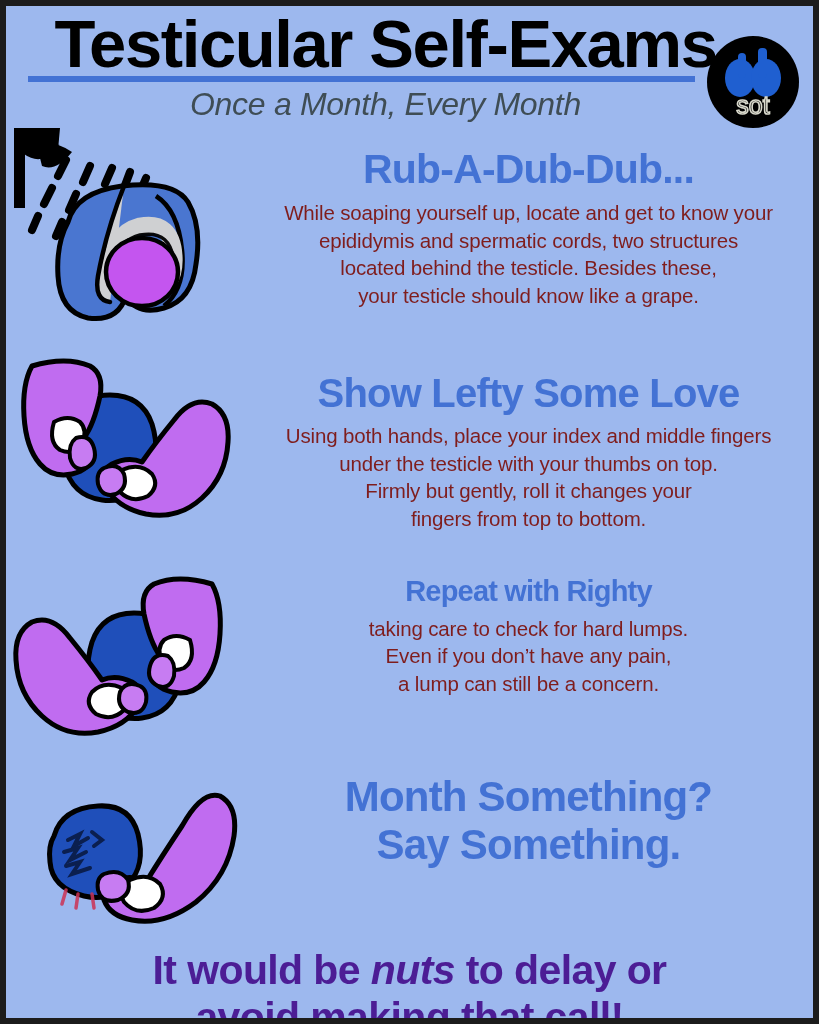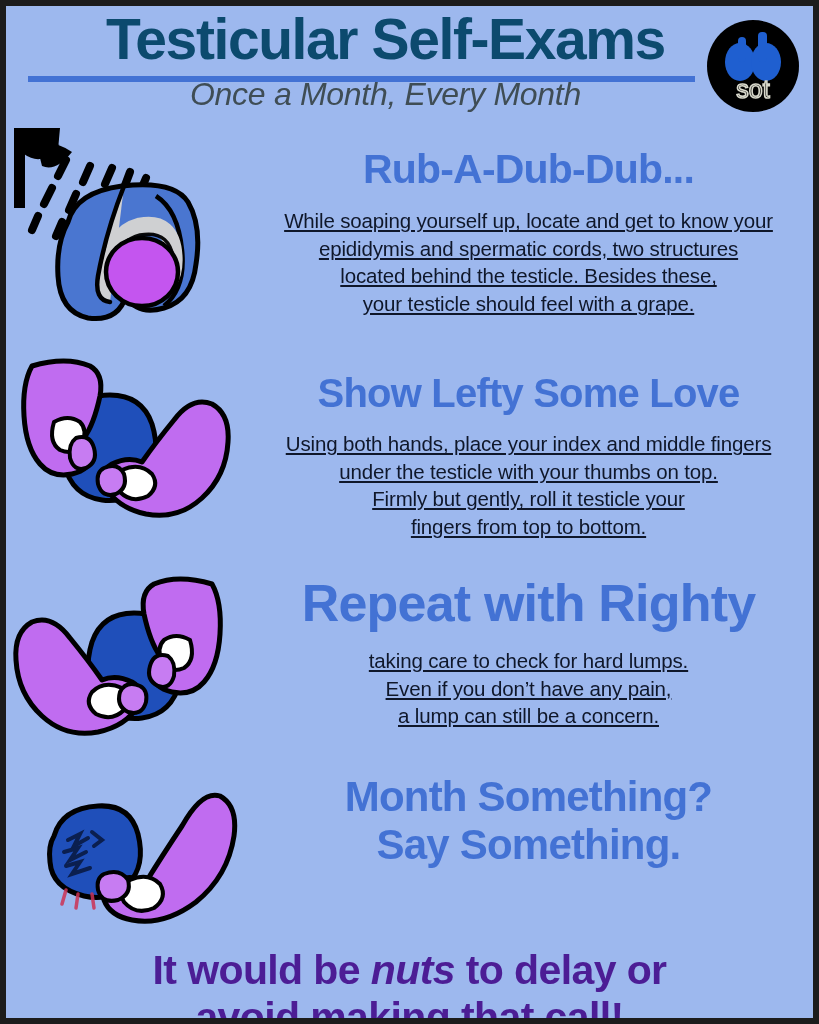--- a/index.html
+++ b/index.html
@@ -24,23 +24,23 @@
     height: 110px;
     padding-top: 4px;
   }
   .title-row {
     position: relative;
     text-align: center;
     padding: 0 8px;
   }
   .title {
     display: inline-block;
-    font-size: 57px;
+    font-size: 67px;
     font-weight: bold;
-    color: #0c4a6e;
+    color: #000000;
     letter-spacing: -1.4px;
     line-height: 1.02;
     margin: 0;
     padding: 0 2px 4px 2px;
     white-space: nowrap;
     transform: translateX(-24px);
   }
   .title-underline {
     position: absolute;
     left: 22px;
@@ -56,21 +56,21 @@
     font-weight: 300;
     color: #3f4d55;
     letter-spacing: -0.3px;
     margin-top: 4px;
     transform: translateX(-24px);
   }
 
   
   .logo {
     position: absolute;
-    top: 12px;
+    top: 28px;
     right: 12px;
     width: 96px;
     height: 96px;
   }
 
   
   .section {
     position: relative;
     display: flex;
     align-items: flex-start;
@@ -81,35 +81,34 @@
     position: relative;
     height: 100%;
   }
   .art svg { display: block; }
   .copy {
     flex: 1 1 auto;
     padding-right: 18px;
     text-align: center;
   }
   .sec-head {
-    font-size: 52px;
+    font-size: 29px;
     font-weight: bold;
     color: #4372d4;
     letter-spacing: -0.8px;
     line-height: 1.06;
     margin: 0 0 2px 0;
   }
   .sec-body {
     font-size: 20.5px;
     font-weight: 400;
-    color: #0f172a;
+    color: #7f1d1d;
     line-height: 1.34;
     letter-spacing: -0.15px;
-    margin: 16px;
-    text-decoration: underline;
+    margin: 8px;
   }
   .sec-body div { white-space: nowrap; }
 
   
   #sec1 { height: 200px; margin-top: 24px; }
   #sec1 .art { margin-top: -34px; }
   #sec1 .copy { padding-top: 4px; }
   #sec1 .sec-head { font-size: 41px; }
 
   #sec2 { height: 200px; margin-top: 14px; }
@@ -203,21 +202,21 @@
         <ellipse cx="136" cy="162" rx="36" ry="34" fill="#c martin"></ellipse>
         <ellipse cx="136" cy="162" rx="36" ry="34" fill="#c455ef" stroke="#000" stroke-width="4.5"></ellipse>
       </svg>
     </div>
     <div class="copy">
       <div class="sec-head">Rub-A-Dub-Dub...</div>
       <div class="sec-body">
         <div>While soaping yourself up, locate and get to know your</div>
         <div>epididymis and spermatic cords, two structures</div>
         <div>located behind the testicle. Besides these,</div>
-        <div>your testicle should feel with a grape.</div>
+        <div>your testicle should know like a grape.</div>
       </div>
     </div>
   </div>
 
   <div class="section" id="sec2">
     <div class="art">
       <svg width="232" height="195" viewBox="0 0 232 195">
 
         <path d="M92 44 Q134 38 146 72 Q156 104 140 128 Q122 152 96 148
                  Q66 144 58 112 Q50 74 92 44 Z" fill="#1f4fba" stroke="#000" stroke-width="5" stroke-linejoin="round"></path>
@@ -234,21 +233,21 @@
                  Q150 90 168 68 Q186 44 206 52 Z" fill="#c06cf0" stroke="#000" stroke-width="5" stroke-linejoin="round"></path>
         <path d="M116 118 Q134 110 146 122 Q154 134 142 144 Q126 152 114 140 Q106 128 116 118 Z" fill="#fff" stroke="#000" stroke-width="4"></path>
         <path d="M98 116 Q112 110 118 122 Q122 136 110 142 Q96 146 92 132 Q90 120 98 116 Z" fill="#c77cf2" stroke="#000" stroke-width="4"></path>
       </svg>
     </div>
     <div class="copy">
       <div class="sec-head">Show Lefty Some Love</div>
       <div class="sec-body">
         <div>Using both hands, place your index and middle fingers</div>
         <div>under the testicle with your thumbs on top.</div>
-        <div>Firmly but gently, roll it testicle your</div>
+        <div>Firmly but gently, roll it changes your</div>
         <div>fingers from top to bottom.</div>
       </div>
     </div>
   </div>
 
   <div class="section" id="sec3">
     <div class="art">
       <svg width="232" height="195" viewBox="0 0 232 195">
         <g transform="translate(232,0) scale(-1,1)">
           <path d="M92 44 Q134 38 146 72 Q156 104 140 128 Q122 152 96 148

